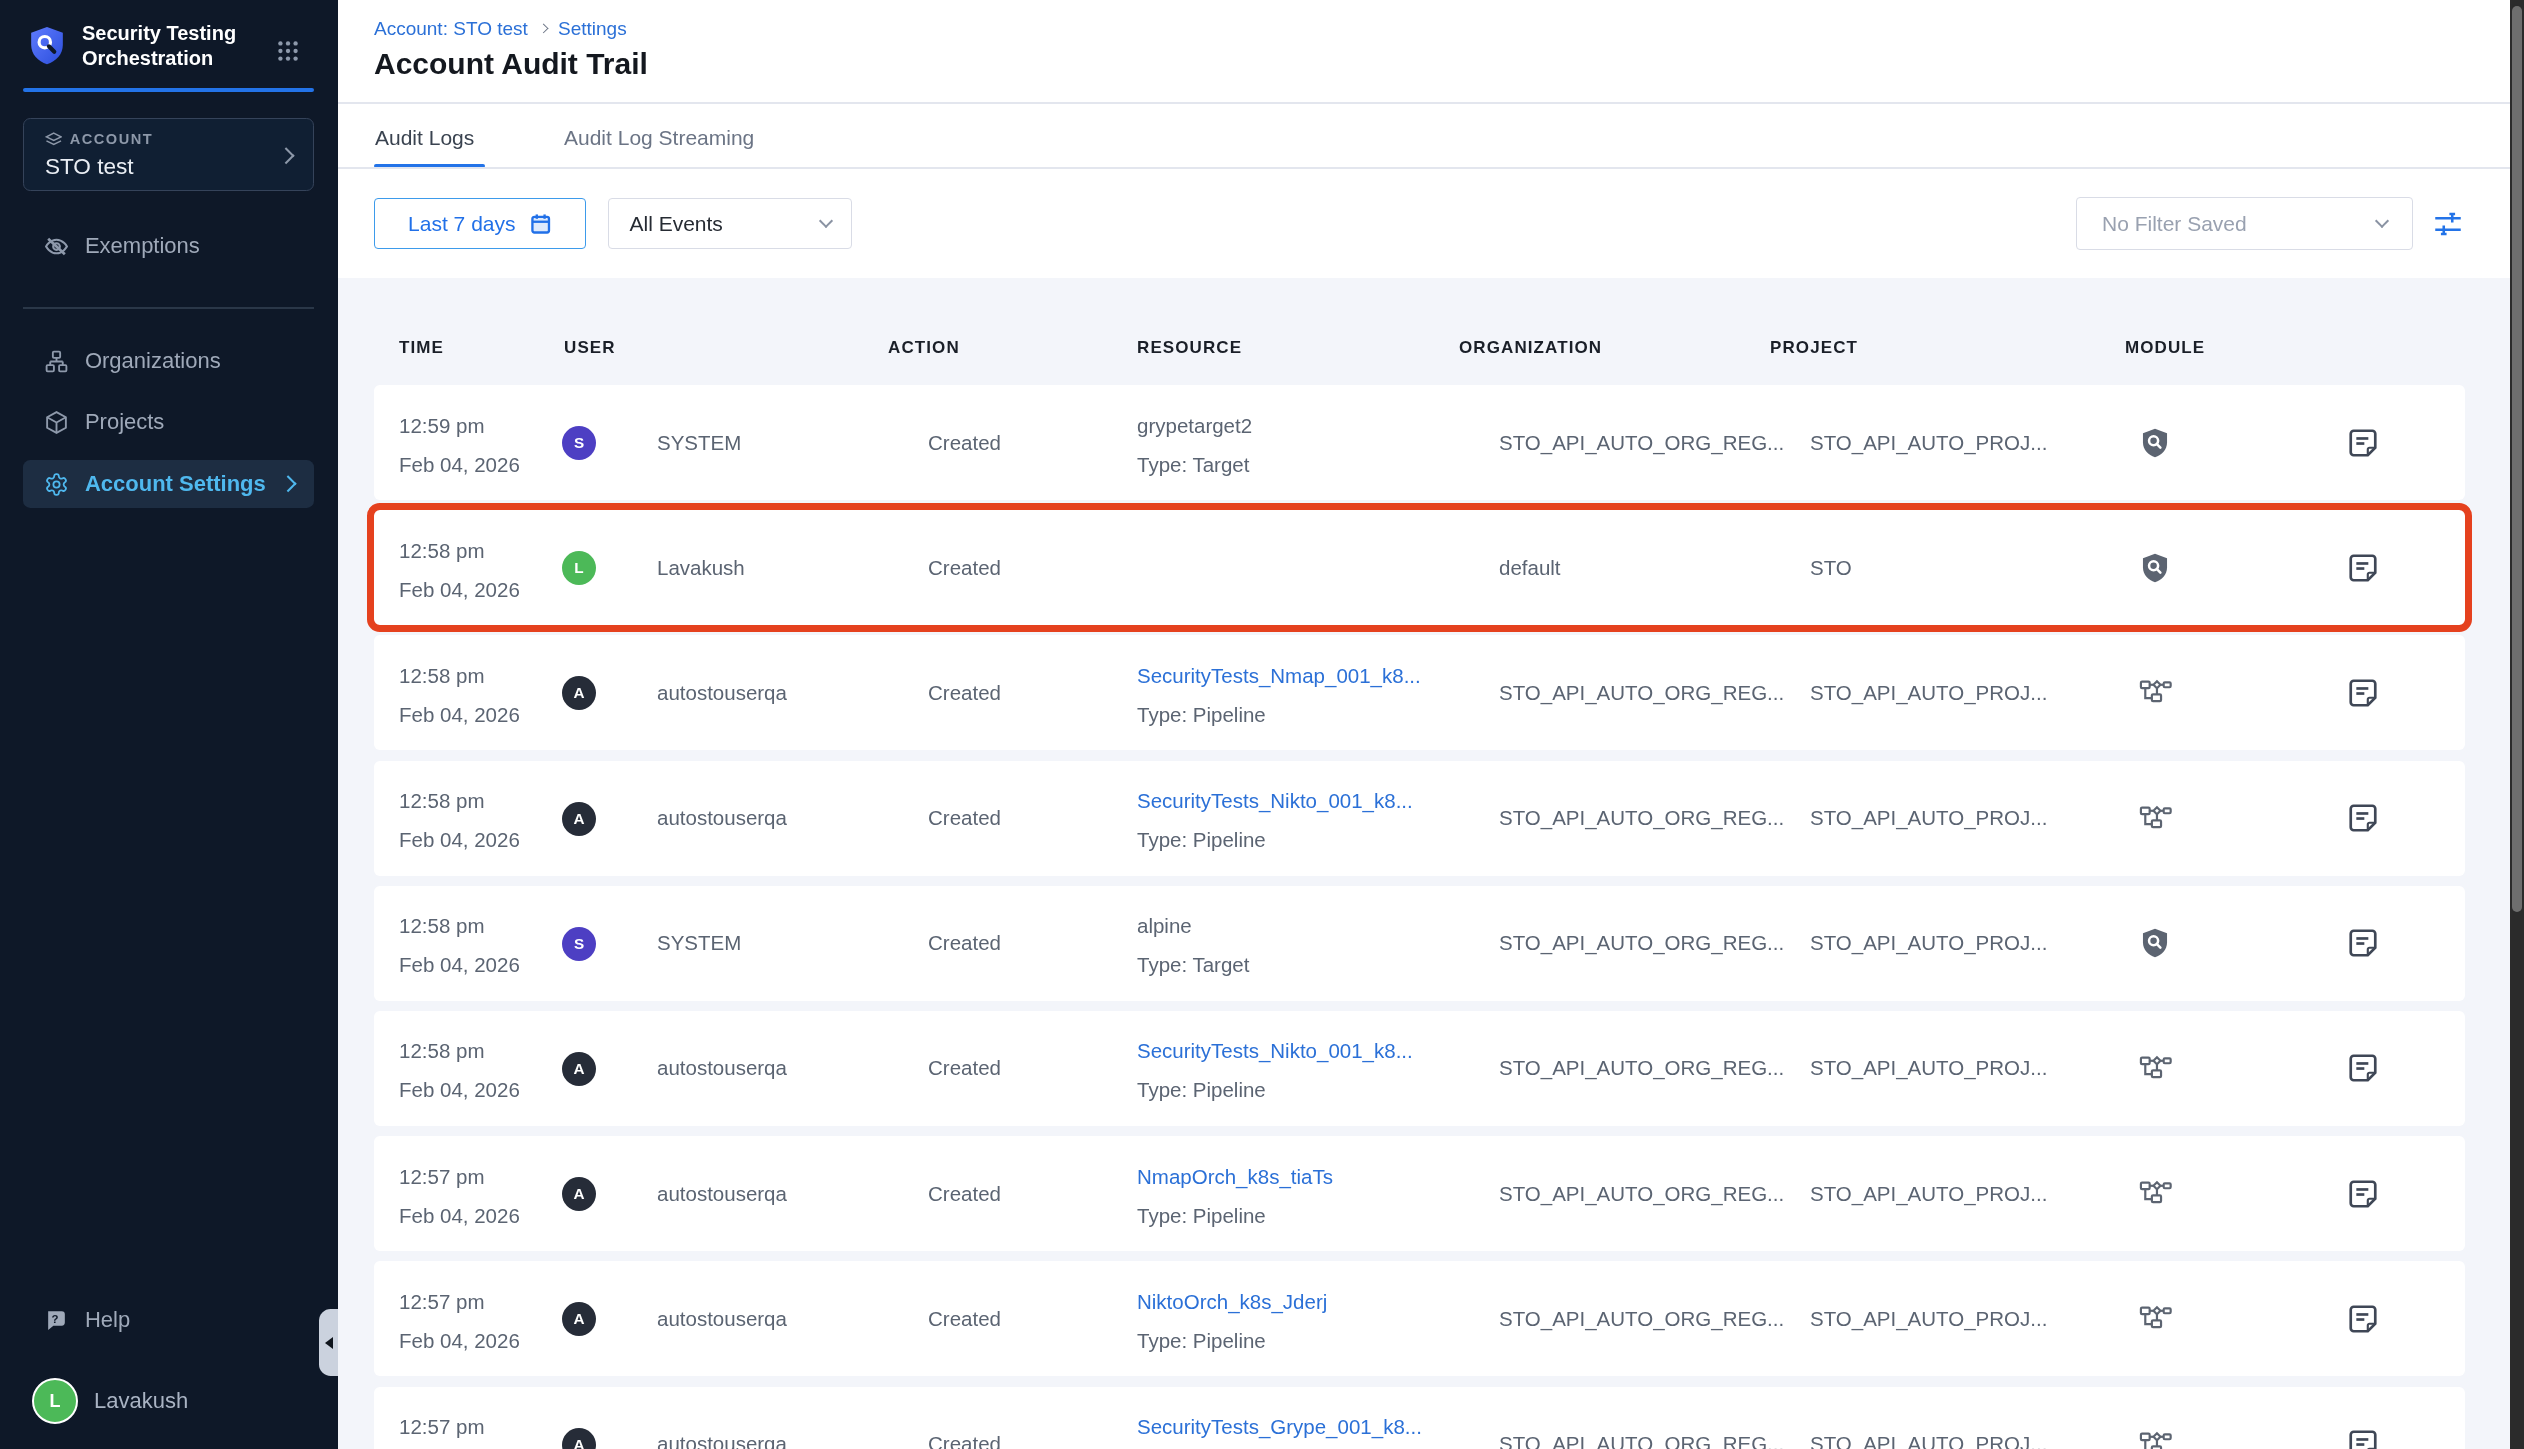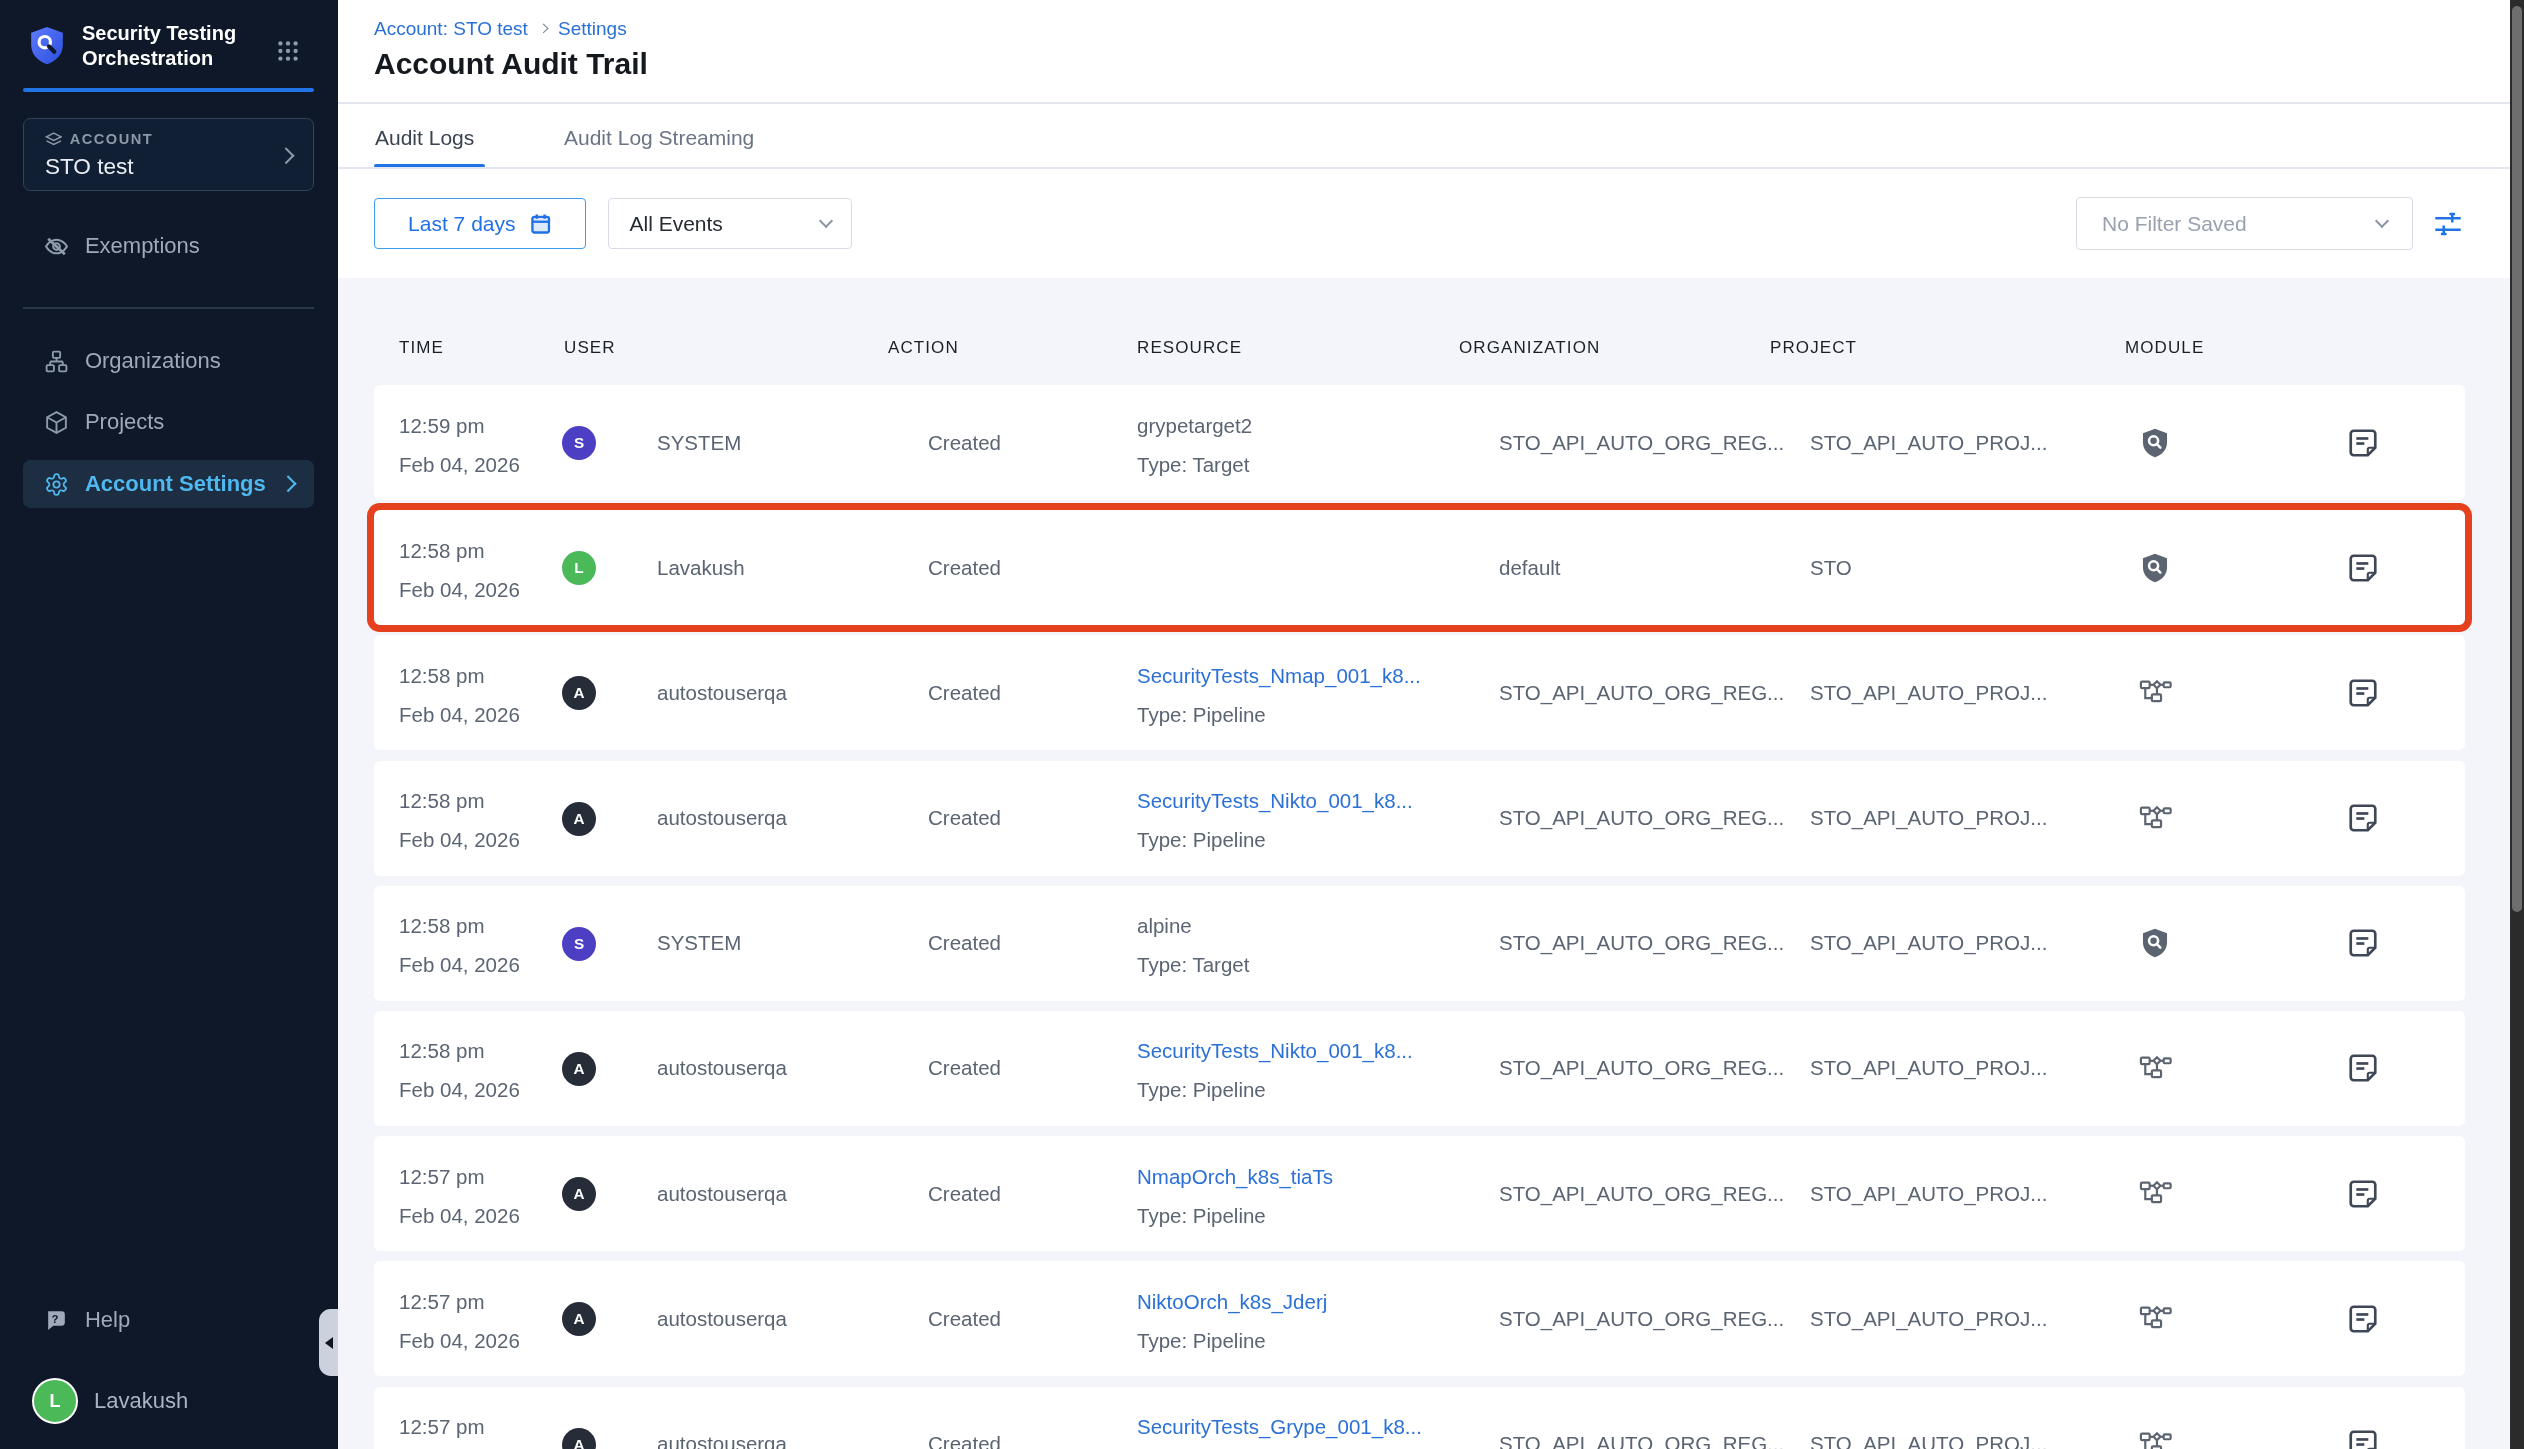--- a/index.html
+++ b/index.html
@@ -56,21 +56,21 @@
             justify-content:center;gap:13px;}
   .btn-events{left:270px;top:198px;width:244px;height:51px;border:1.5px solid #D9DCE6;color:#262B33;
               padding:0 20.5px;justify-content:space-between;}
   .btn-events .chev, .btn-saved .chev{width:8px;height:8px;border-width:2.2px;border-color:#8A93A3;margin-top:-4.4px;}
   .btn-saved{left:1738px;top:197px;width:337px;height:53px;border:1.5px solid #D9DCE6;color:#99A1B0;
              padding:12px 25px;justify-content:space-between;}
   .sliders-btn{position:absolute;left:2091px;top:205px;width:38px;height:38px;display:flex;
                align-items:center;justify-content:center;}
 
   
-  .thead{position:absolute;left:36px;top:338px;width:2091px;height:22px;font-size:17px;font-weight:normal;
+  .thead{position:absolute;left:36px;top:338px;width:2091px;height:22px;font-size:17px;font-weight:bold;
          color:#1A1F28;letter-spacing:1.1px;}
   .th{position:absolute;top:0;white-space:nowrap;}
   .th0{left:25px;} .th1{left:190px;} .th2{left:514px;} .th3{left:763px;}
   .th4{left:1085px;} .th5{left:1396px;} .th6{left:1751px;}
   .rows{position:absolute;left:36px;top:385px;width:2091px;}
   .row{position:relative;height:115px;margin-bottom:10.2px;background:#fff;border-radius:5.8px;}
   .row.highlighted{outline:7.3px solid #E5411E;outline-offset:0;}
   .c-time{position:absolute;left:25px;top:20.5px;font-size:20.5px;line-height:39px;white-space:nowrap;}
   .c-avatar{position:absolute;left:188px;top:41px;width:34px;height:34px;border-radius:50%;
             display:flex;align-items:center;justify-content:center;color:#fff;font-size:15.3px;font-weight:bold;}

